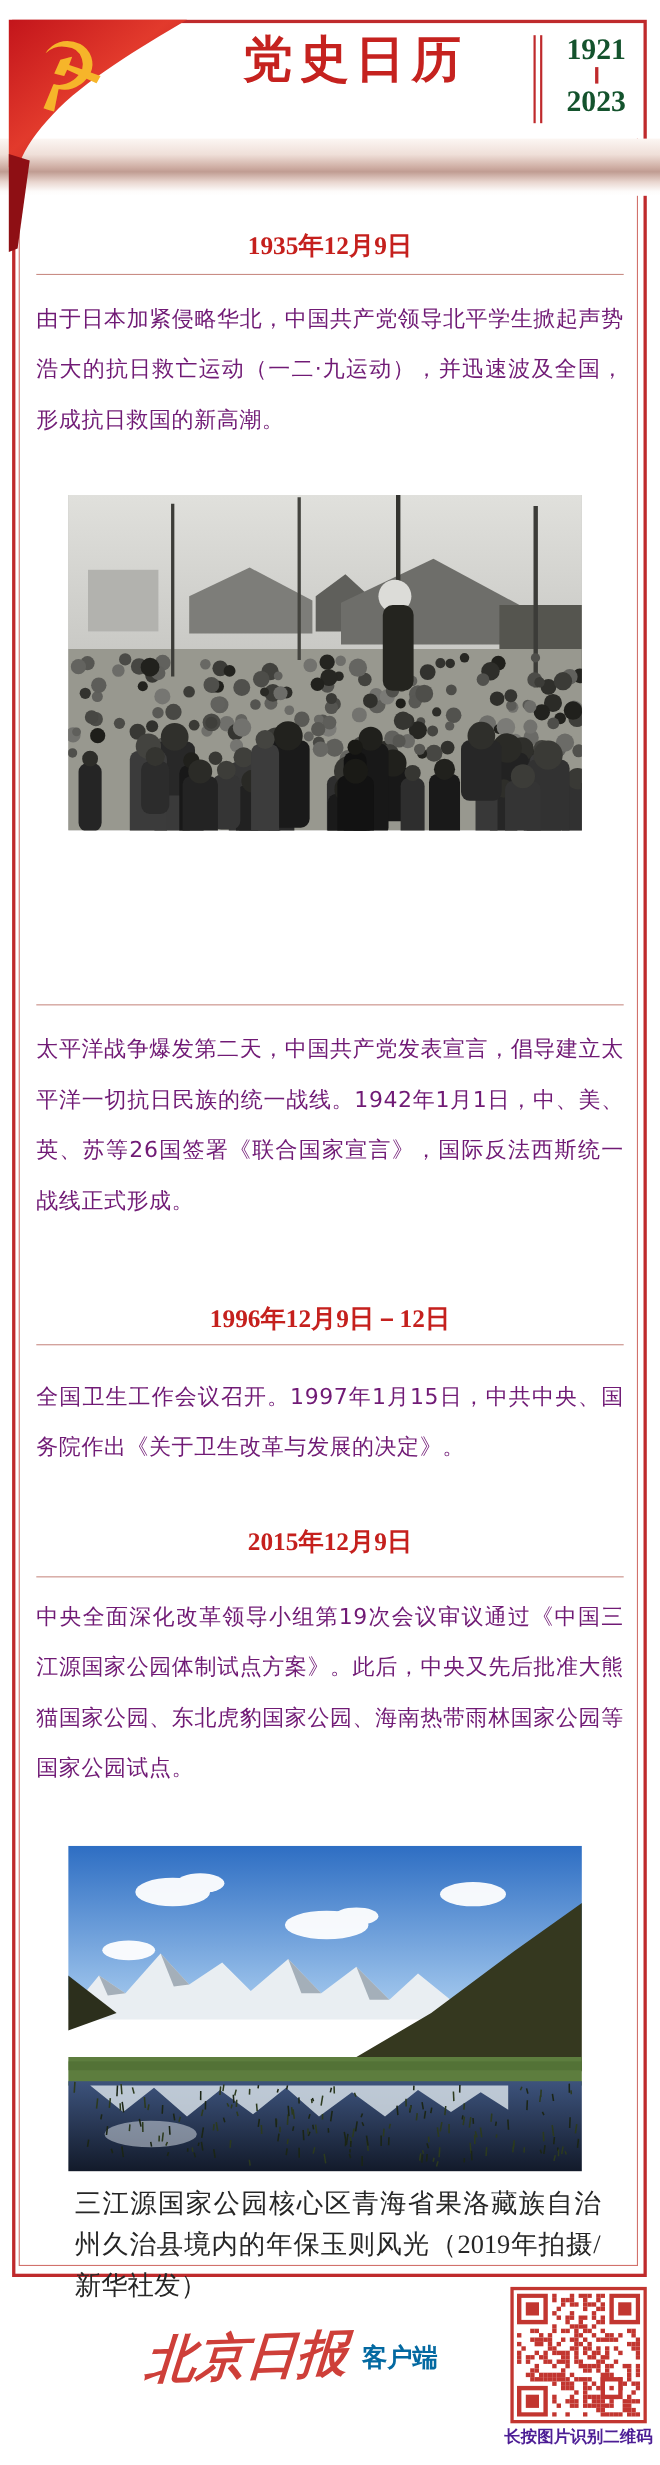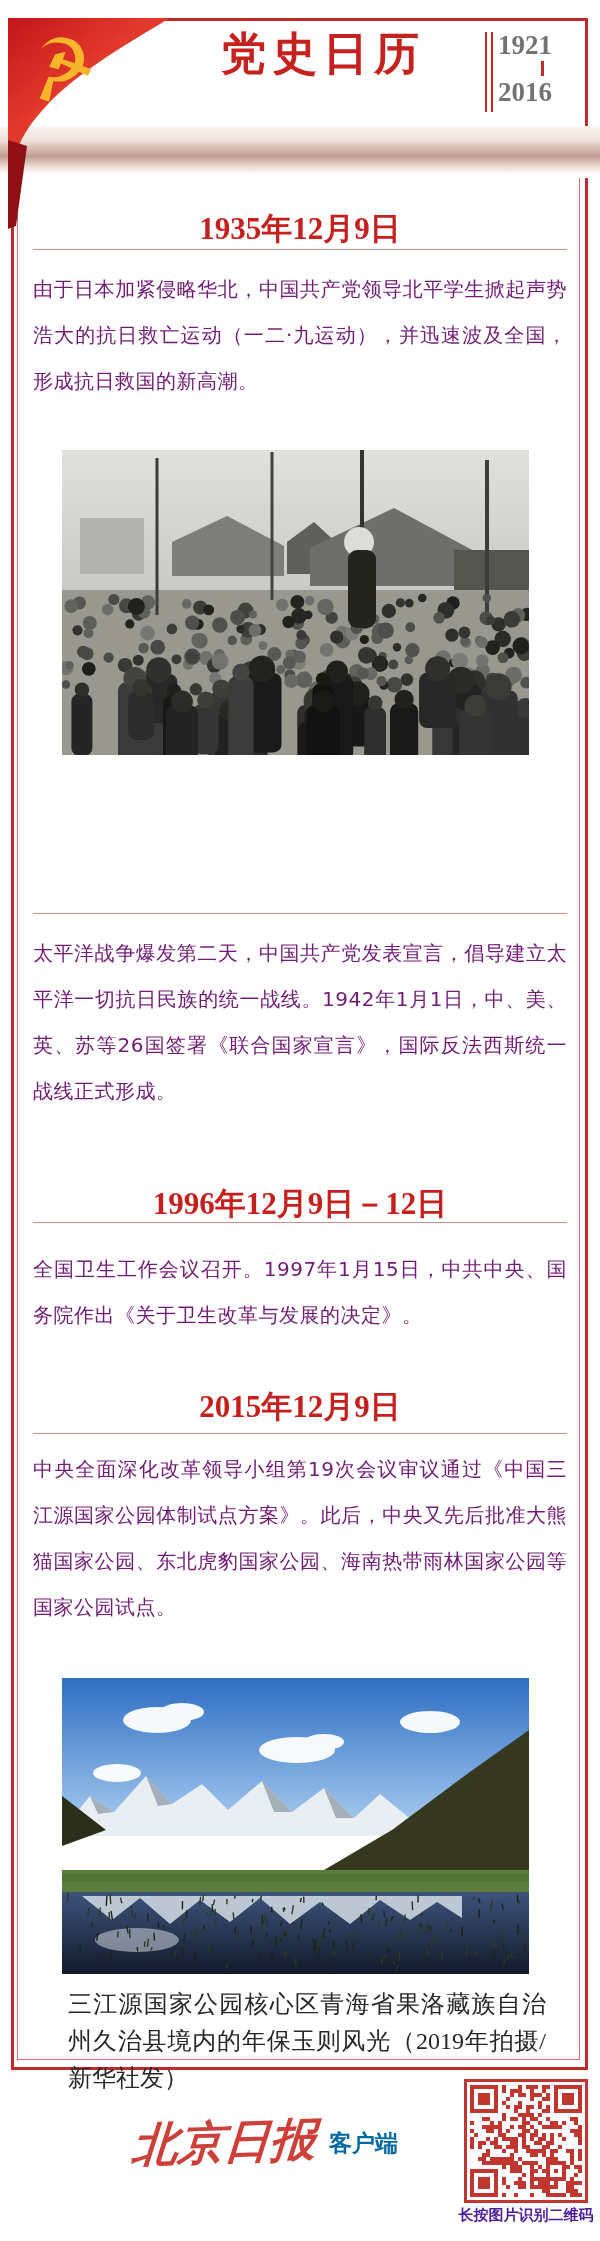--- a/index.html
+++ b/index.html
@@ -14,28 +14,28 @@
   
   .header-mask{left:15px;top:22px;width:567px;height:104px;background:#fff;z-index:2;}
   .band{left:0;top:126px;width:600px;height:52px;z-index:3;
         background:linear-gradient(180deg,#fcf6f3 0%,#efdfd8 28%,#cfaea4 50%,#c09c92 58%,#e9d6cf 76%,#fdfbfa 92%,#ffffff 100%);}
   .flag{left:0;top:0;width:190px;height:245px;z-index:4;}
   .page-title{left:168px;top:30px;width:310px;z-index:4;text-align:center;
         font-family:"Liberation Serif","DejaVu Serif",serif;font-weight:bold;
         font-size:45px;letter-spacing:6px;color:#c5221f;line-height:1.1;white-space:nowrap;}
   .year-divider{left:485px;top:32px;width:4px;height:80px;z-index:4;
         border-left:2px solid #bf2a2c;border-right:2px solid #bf2a2c;}
-  .years{left:498px;top:31px;width:88px;z-index:4;color:#737373;
+  .years{left:498px;top:31px;width:88px;z-index:4;text-align:center;color:#14532d;
         font-family:"Liberation Serif","DejaVu Serif",serif;font-weight:bold;font-size:27px;line-height:1.05;}
   .ybar{width:3px;height:15px;background:#bf2a2c;margin:2px auto;}
 
   
   .date-h{left:33px;width:534px;text-align:center;z-index:2;
         font-family:"Liberation Serif","DejaVu Serif",serif;font-weight:bold;
-        font-size:31px;color:#c5201d;white-space:nowrap;}
+        font-size:23px;color:#c5201d;white-space:nowrap;}
   .rule{left:33px;width:534px;height:0;border-top:1px solid #c98d85;z-index:2;}
   .body-text{left:33px;width:534px;z-index:2;font-size:20px;line-height:46px;color:#701a75;
         text-align:justify;font-weight:500;letter-spacing:0.5px;}
   .photo{left:62px;width:467px;z-index:2;}
   .caption{left:68px;width:478px;z-index:2;font-family:"Liberation Serif","DejaVu Serif",serif;
         font-size:24px;line-height:37px;color:#262626;text-align:justify;}
 
   
   .logo-wrap{left:130px;top:2112px;width:270px;height:64px;z-index:2;text-align:center;white-space:nowrap;}
   .logo-script{display:inline-block;font-family:"Liberation Serif","DejaVu Serif",serif;
@@ -55,21 +55,21 @@
 
   <div class="abs frame-outer"></div>
   <div class="abs frame-inner"></div>
 
   <div class="abs header-mask"></div>
   <div class="abs page-title">党史日历</div>
   <div class="abs year-divider"></div>
   <div class="abs years">
     <div>1921</div>
     <div class="ybar"></div>
-    <div>2016</div>
+    <div>2023</div>
   </div>
   <div class="abs band"></div>
 
   <svg class="abs flag" viewBox="0 0 190 245">
     <defs>
       <linearGradient id="fg" x1="0" y1="0" x2="1" y2="1">
         <stop offset="0" stop-color="#c3151b"></stop>
           <stop offset="0.45" stop-color="#e23a2c"></stop>
           <stop offset="1" stop-color="#a90f16"></stop>
       </linearGradient>

